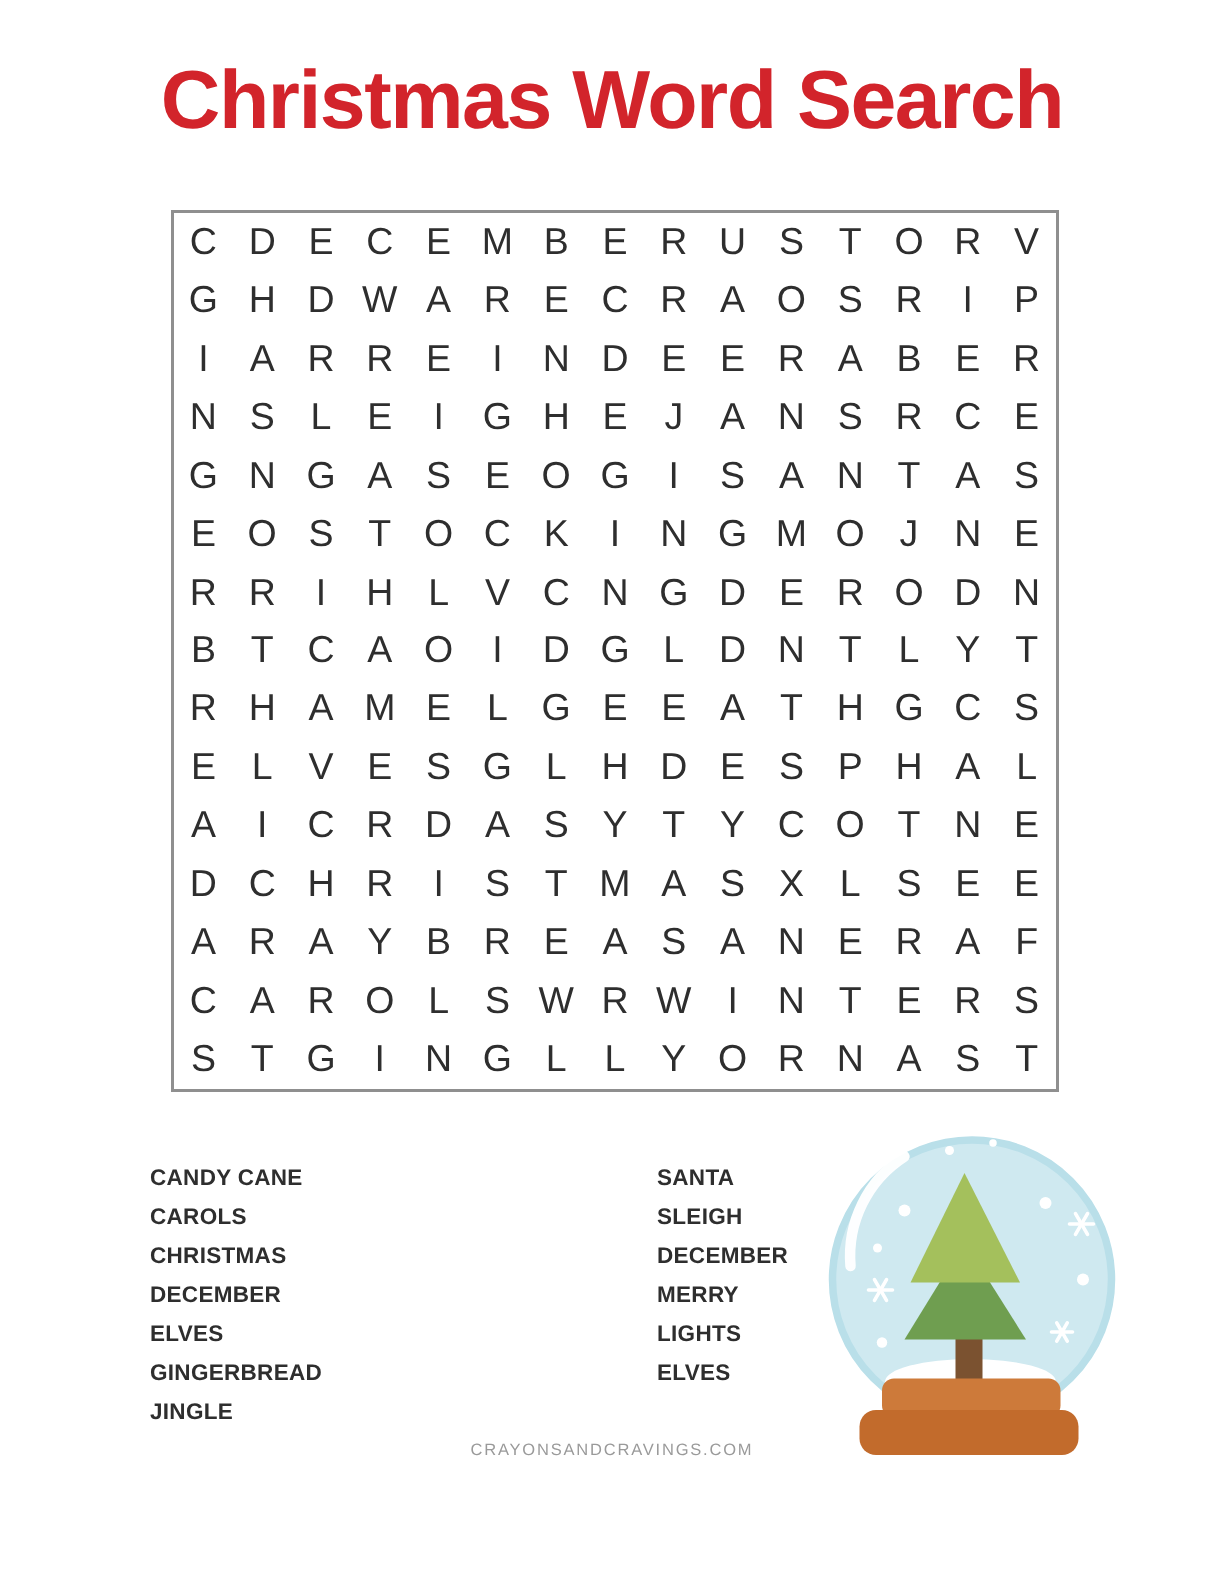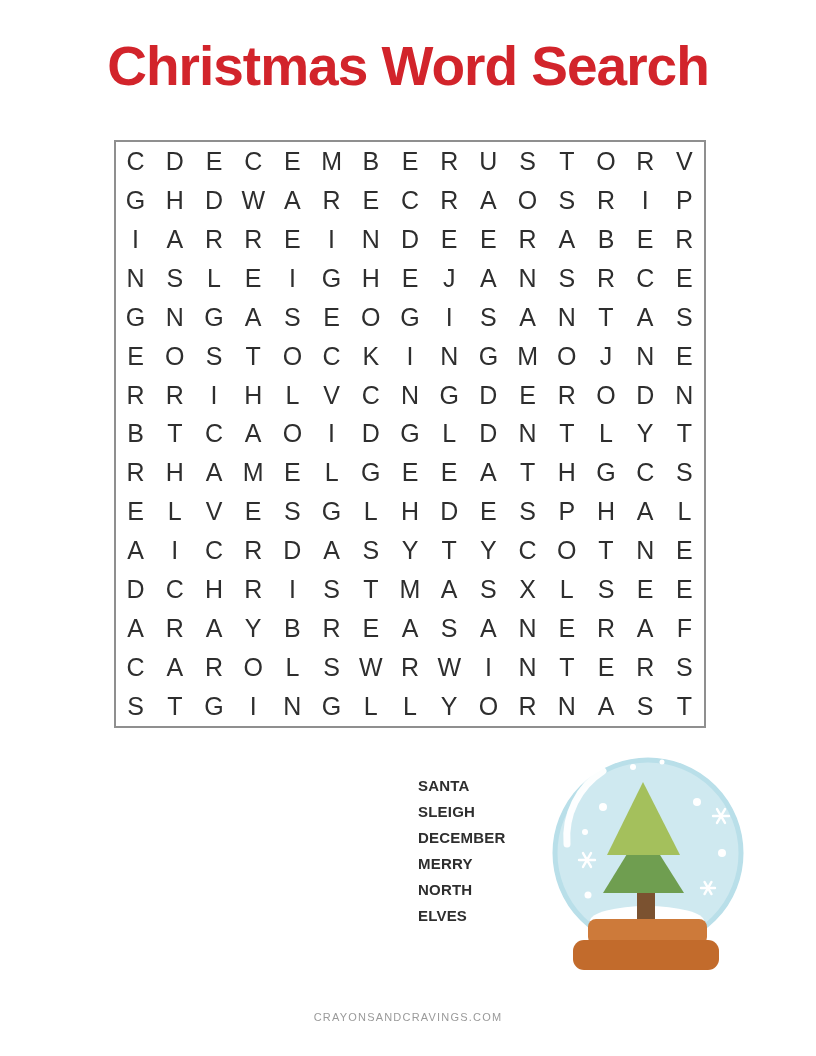--- a/index.html
+++ b/index.html
@@ -18,28 +18,28 @@
     border:2px solid #8f8f8f;
     display:grid; grid-template-columns:repeat(15,1fr); grid-template-rows:repeat(15,1fr);
   }
   .cell {
     display:flex; align-items:center; justify-content:center;
     font-size:25px; font-weight:400; color:#2e2e2e;
   }
   .word-col { position:absolute; top:773px; }
   .word-col.c1 { left:100px; }
   .word-col.c2 { left:258px; }
-  .word-col.c3 { left:418px; }
+  .word-col.c3 { left:438px; }
   .word {
     height:26px; line-height:26px; font-size:15px; font-weight:600;
     letter-spacing:.2px; color:#2e2e2e; white-space:nowrap;
   }
   .globe-wrap { position:absolute; left:545px; top:740px; width:215px; height:245px; }
   .footer {
-    position:absolute; top:1011px; left:0; width:100%; text-align:center;
+    position:absolute; top:961px; left:0; width:100%; text-align:center;
     font-size:11px; font-weight:500; letter-spacing:1.2px; color:#9a9a9a;
   }
 </style>
 </head>
 <body>
 
 <div class="page">
 
   <h1 class="title">Christmas Word Search</h1>
 
@@ -264,26 +264,35 @@
       <div class="cell">L</div>
       <div class="cell">Y</div>
       <div class="cell">O</div>
       <div class="cell">R</div>
       <div class="cell">N</div>
       <div class="cell">A</div>
       <div class="cell">S</div>
       <div class="cell">T</div>
     </div>
 
+  <div class="word-col c1">
+      <div class="word">CANDY CANE</div>
+      <div class="word">CAROLS</div>
+      <div class="word">CHRISTMAS</div>
+      <div class="word">DECEMBER</div>
+      <div class="word">ELVES</div>
+      <div class="word">GINGERBREAD</div>
+      <div class="word">JINGLE</div>
+    </div>
   <div class="word-col c3">
       <div class="word">SANTA</div>
       <div class="word">SLEIGH</div>
       <div class="word">DECEMBER</div>
       <div class="word">MERRY</div>
-      <div class="word">NORTH</div>
+      <div class="word">LIGHTS</div>
       <div class="word">ELVES</div>
     </div>
 
   <div class="globe-wrap">
     <svg viewBox="0 0 215 245" width="215" height="245">
 
       <circle cx="103" cy="113" r="93" stroke-width="5" fill="#cfe9f0" stroke="#b9dfe9"></circle>
 
       <path d="M 58 31 A 79 79 0 0 0 22 104" fill="none" stroke-width="7" stroke-linecap="round" opacity="0.95" stroke="#ffffff"></path>
 

